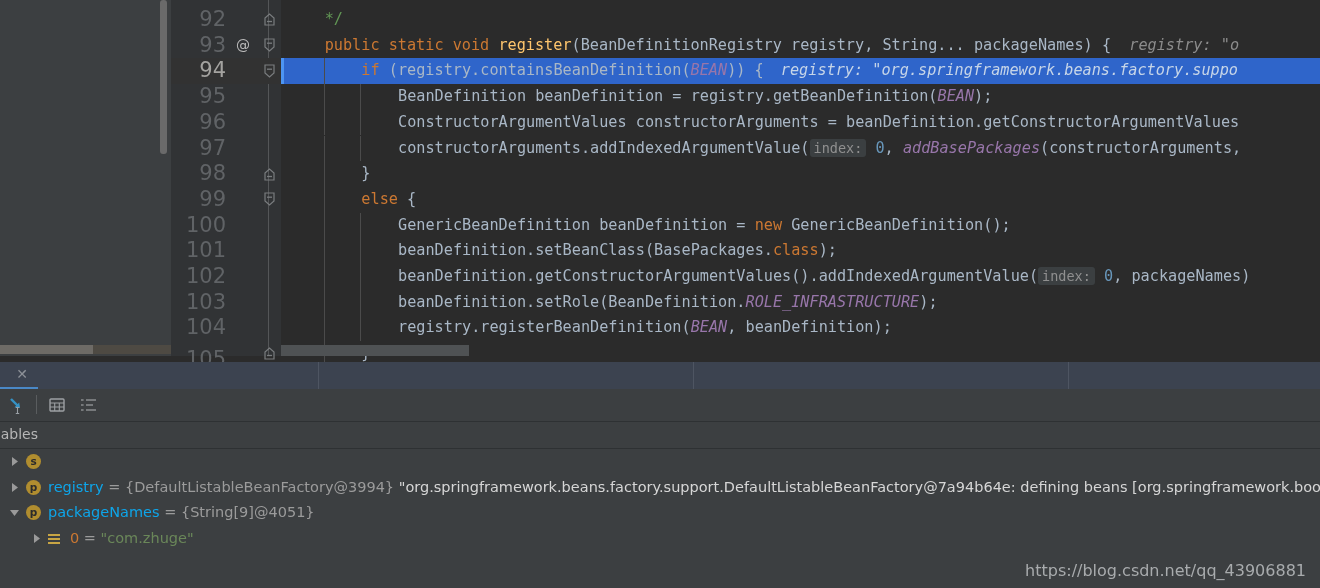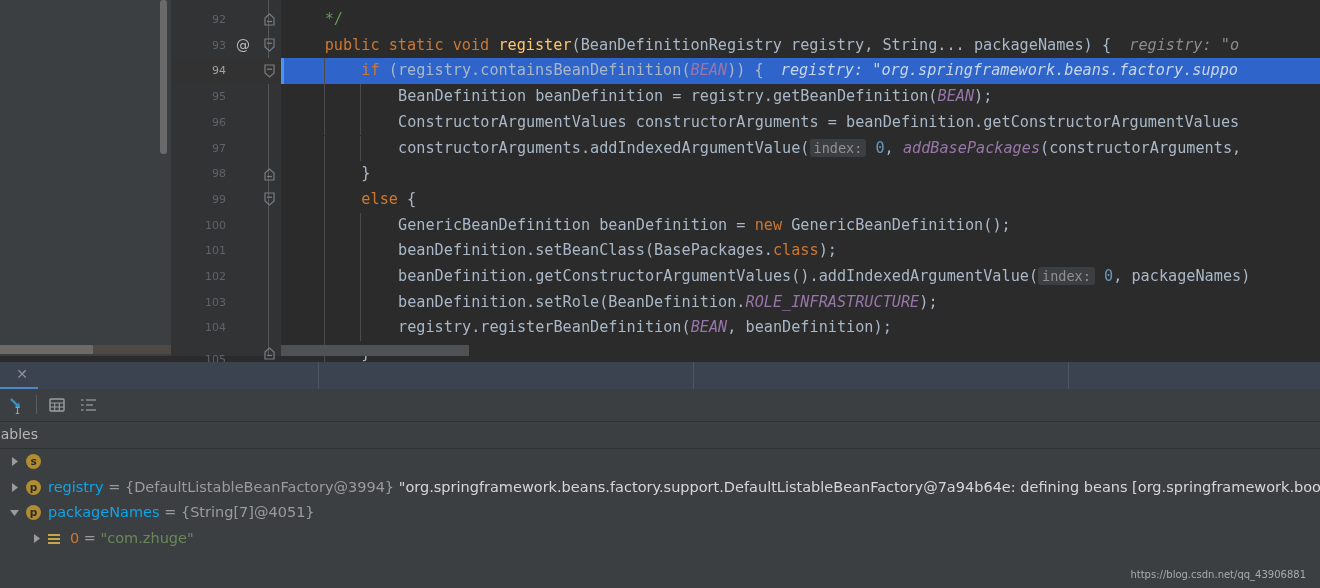--- a/index.html
+++ b/index.html
@@ -44,21 +44,21 @@
     position:absolute;left:268px;top:0;width:1px;height:356px;
     background:#545658;
   }
   .code-bg{
     position:absolute;left:281px;top:0;width:1039px;height:356px;
     background:#2b2b2b;
   }
   .ln{
     position:absolute;left:171px;width:55px;height:25.7px;
     line-height:25.7px;text-align:right;
-    color:#606366;font-size:11px;
+    color:#606366;font-size:21px;
     font-family:"DejaVu Sans","Liberation Sans",sans-serif;
   }
   .ln.current{color:#a4a3a0;}
   .at-icon{
     position:absolute;left:234px;width:18px;height:25.7px;
     line-height:25.7px;text-align:center;color:#bbb;font-size:14px;
   }
   .fold{
     position:absolute;left:261px;width:16px;height:25.7px;
     display:flex;align-items:center;justify-content:center;
@@ -181,21 +181,21 @@
   .vtext{position:absolute;top:0;height:25.5px;line-height:25.5px;}
   .vname{color:#0ea5e9;}
   .vname-static{color:#c9c9c9;}
   .vdim{color:#9b9b9b;}
   .vstr{color:#d6d6d6;}
   .vstrgreen{color:#6a8759;}
   .veq{color:#9b9b9b;}
 
   .watermark{
     position:absolute;right:14px;bottom:8px;
-    font-size:10px;color:#a8abad;
+    font-size:16px;color:#a8abad;
     font-family:"DejaVu Sans","Liberation Sans",sans-serif;
   }
 </style>
 </head>
 <body>
 
 <div id="root">
 
   <div class="editor-area">
 
@@ -367,21 +367,21 @@
           <div class="badge" style="left: 26px;">p</div>
           <div class="vtext" style="left: 48px;"><span class="vname">registry</span><span class="veq"> = </span><span class="vdim">{DefaultListableBeanFactory@3994}</span><span class="vstr"> "org.springframework.beans.factory.support.DefaultListableBeanFactory@7a94b64e: defining beans [org.springframework.boot.</span></div>
         </div>
         <div class="var-row">
           <div class="tri" style="left: 6px;">
             <svg width="11" height="11" viewBox="0 0 11 11">
               <path d="M1 3 h9 L5.5 9 Z" fill="#9a9a9a"></path>
             </svg>
           </div>
           <div class="badge" style="left: 26px;">p</div>
-          <div class="vtext" style="left: 48px;"><span class="vname">packageNames</span><span class="veq"> = </span><span class="vdim">{String[7]@4051}</span></div>
+          <div class="vtext" style="left: 48px;"><span class="vname">packageNames</span><span class="veq"> = </span><span class="vdim">{String[9]@4051}</span></div>
         </div>
         <div class="var-row">
           <div class="tri" style="left: 28px;">
             <svg width="11" height="11" viewBox="0 0 11 11">
               <path d="M3 1 v9 L9 5.5 Z" fill="#9a9a9a"></path>
             </svg>
           </div>
           <div class="arr-icon" style="left: 48px;">
             <i></i>
             <i></i>

